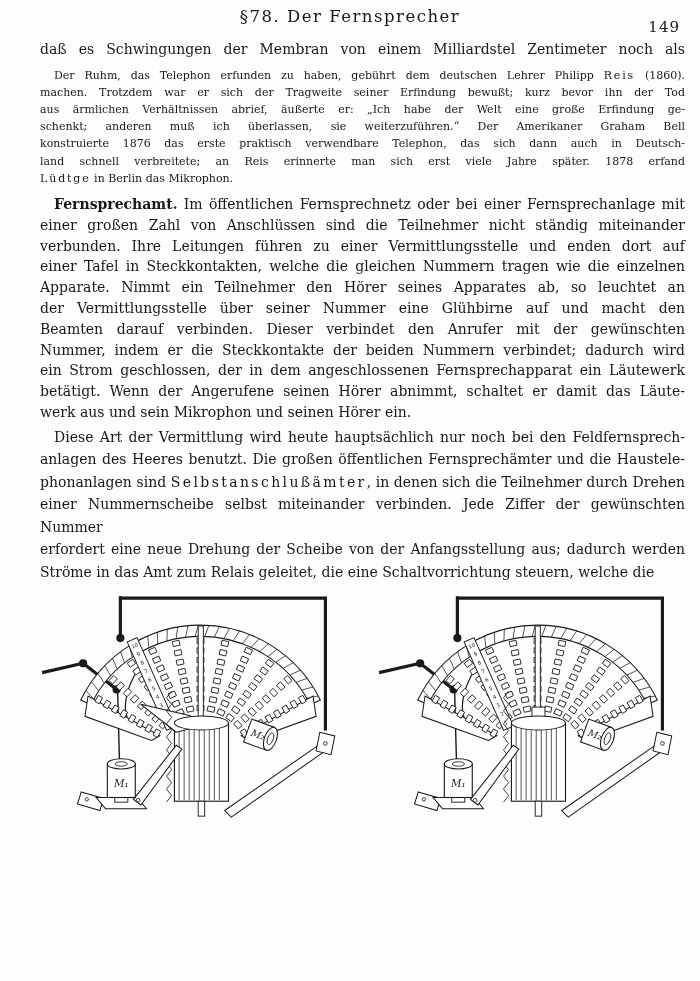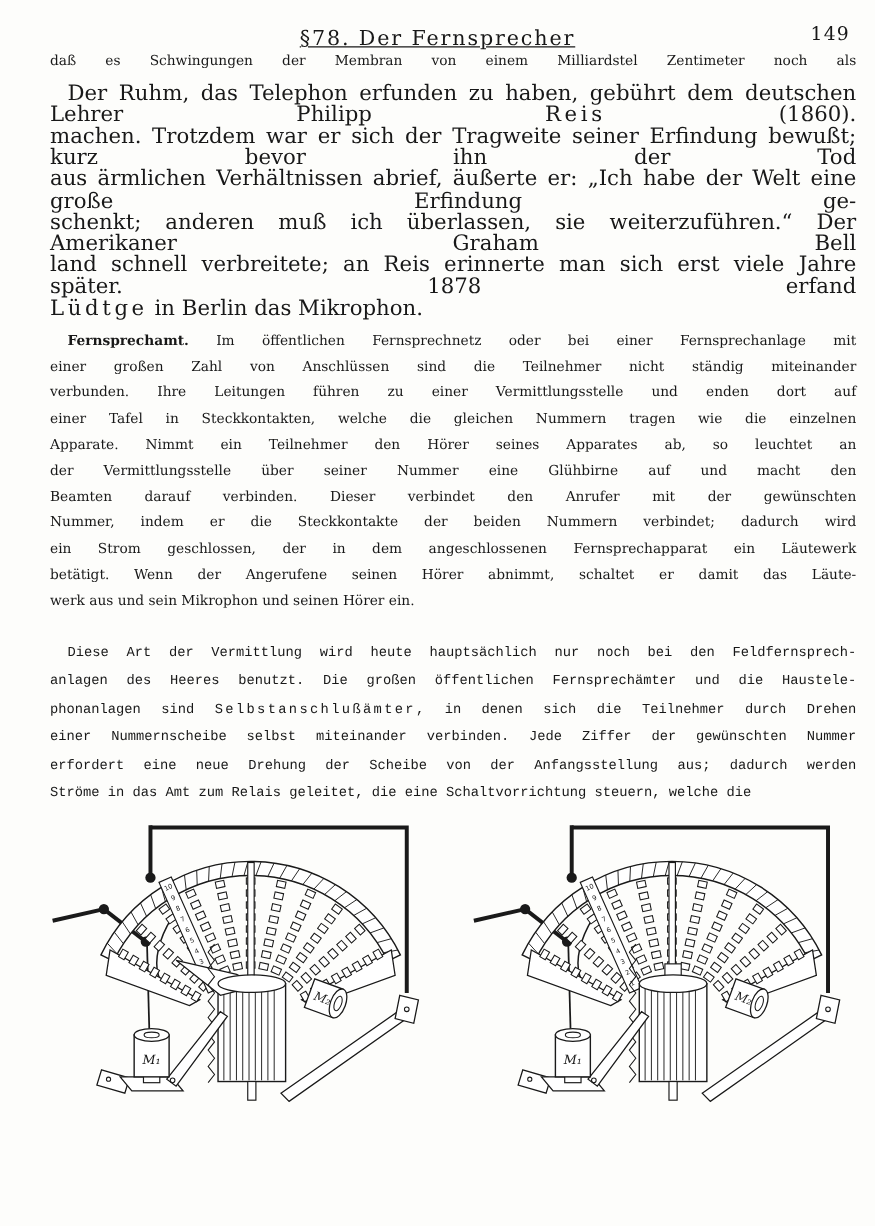--- a/index.html
+++ b/index.html
@@ -2,34 +2,34 @@
 <html><head>
 <meta charset="utf-8">
 <style>
   html,body{margin:0;padding:0;background:#e8e8e4;}
   .page{
     position:relative;width:700px;height:981px;margin:0 auto;
     background:#fdfdfb;color:#181818;
     font-family:"DejaVu Serif","Liberation Serif",serif;
     overflow:hidden;
   }
-  .runhead{position:relative;height:38px;padding-top:21px;box-sizing:border-box;text-decoration:underline;}
+  .runhead{position:relative;height:38px;padding-top:7px;box-sizing:border-box;}
   .head-title{text-align:center;font-size:16.5px;letter-spacing:1.5px;font-weight:500;}
   .page-num{position:absolute;right:20px;top:18px;font-size:15px;letter-spacing:1px;}
   .content{padding:0 15px 0 40px;}
   .para{margin:0;}
   .para .tline{
-    font-size:11px;line-height:22.5px;
+    font-size:14px;line-height:22.5px;
     text-align:justify;text-align-last:justify;
   }
   .para .tline.lastline{text-align-last:left;}
-  .para.small .tline{font-size:17px;line-height:17.2px;}
+  .para.small .tline{font-size:11px;line-height:17.2px;}
   .para.tight .tline{line-height:20.8px;}
   .para.indent .tline.firstline{text-indent:14px;}
-  .para.mt6{margin-top:6px;} .para.mt7{margin-top:7px;} .para.mt4{margin-top:20px;font-family:Liberation Mono, monospace;}
+  .para.mt6{margin-top:6px;} .para.mt7{margin-top:7px;} .para.mt4{margin-top:3px;}
   .sp{letter-spacing:.17em;}
   strong{font-weight:bold;}
   figure.fig{margin:2px 0 0 0;padding:0;}
   .diagrams{display:flex;justify-content:space-between;align-items:flex-start;}
   .diagram{position:relative;width:318px;height:233px;}
   .diagram svg{display:block;width:308px;height:233px;}
   .diagram.right svg{margin-left:10px;}
 </style>
 </head>
 <body>
@@ -45,20 +45,21 @@
 
     <div>
         <div class="para">
           <div class="tline firstline">daß es Schwingungen der Membran von einem Milliardstel Zentimeter noch als</div>
         </div>
         <div class="para small indent mt6">
           <div class="tline firstline">Der Ruhm, das Telephon erfunden zu haben, gebührt dem deutschen Lehrer Philipp <span class="sp">Reis</span> (1860).</div>
           <div class="tline">machen. Trotzdem war er sich der Tragweite seiner Erfindung bewußt; kurz bevor ihn der Tod</div>
           <div class="tline">aus ärmlichen Verhältnissen abrief, äußerte er: „Ich habe der Welt eine große Erfindung ge-</div>
           <div class="tline">schenkt; anderen muß ich überlassen, sie weiterzuführen.“ Der Amerikaner Graham Bell</div>
+          <div class="tline">konstruierte 1876 das erste praktisch verwendbare Telephon, das sich dann auch in Deutsch-</div>
           <div class="tline">land schnell verbreitete; an Reis erinnerte man sich erst viele Jahre später. 1878 erfand</div>
           <div class="tline lastline"><span class="sp">Lüdtge</span> in Berlin das Mikrophon.</div>
         </div>
         <div class="para tight indent mt7">
           <div class="tline firstline"><strong>Fernsprechamt.</strong> Im öffentlichen Fernsprechnetz oder bei einer Fernsprechanlage mit</div>
           <div class="tline">einer großen Zahl von Anschlüssen sind die Teilnehmer nicht ständig miteinander</div>
           <div class="tline">verbunden. Ihre Leitungen führen zu einer Vermittlungsstelle und enden dort auf</div>
           <div class="tline">einer Tafel in Steckkontakten, welche die gleichen Nummern tragen wie die einzelnen</div>
           <div class="tline">Apparate. Nimmt ein Teilnehmer den Hörer seines Apparates ab, so leuchtet an</div>
           <div class="tline">der Vermittlungsstelle über seiner Nummer eine Glühbirne auf und macht den</div>

